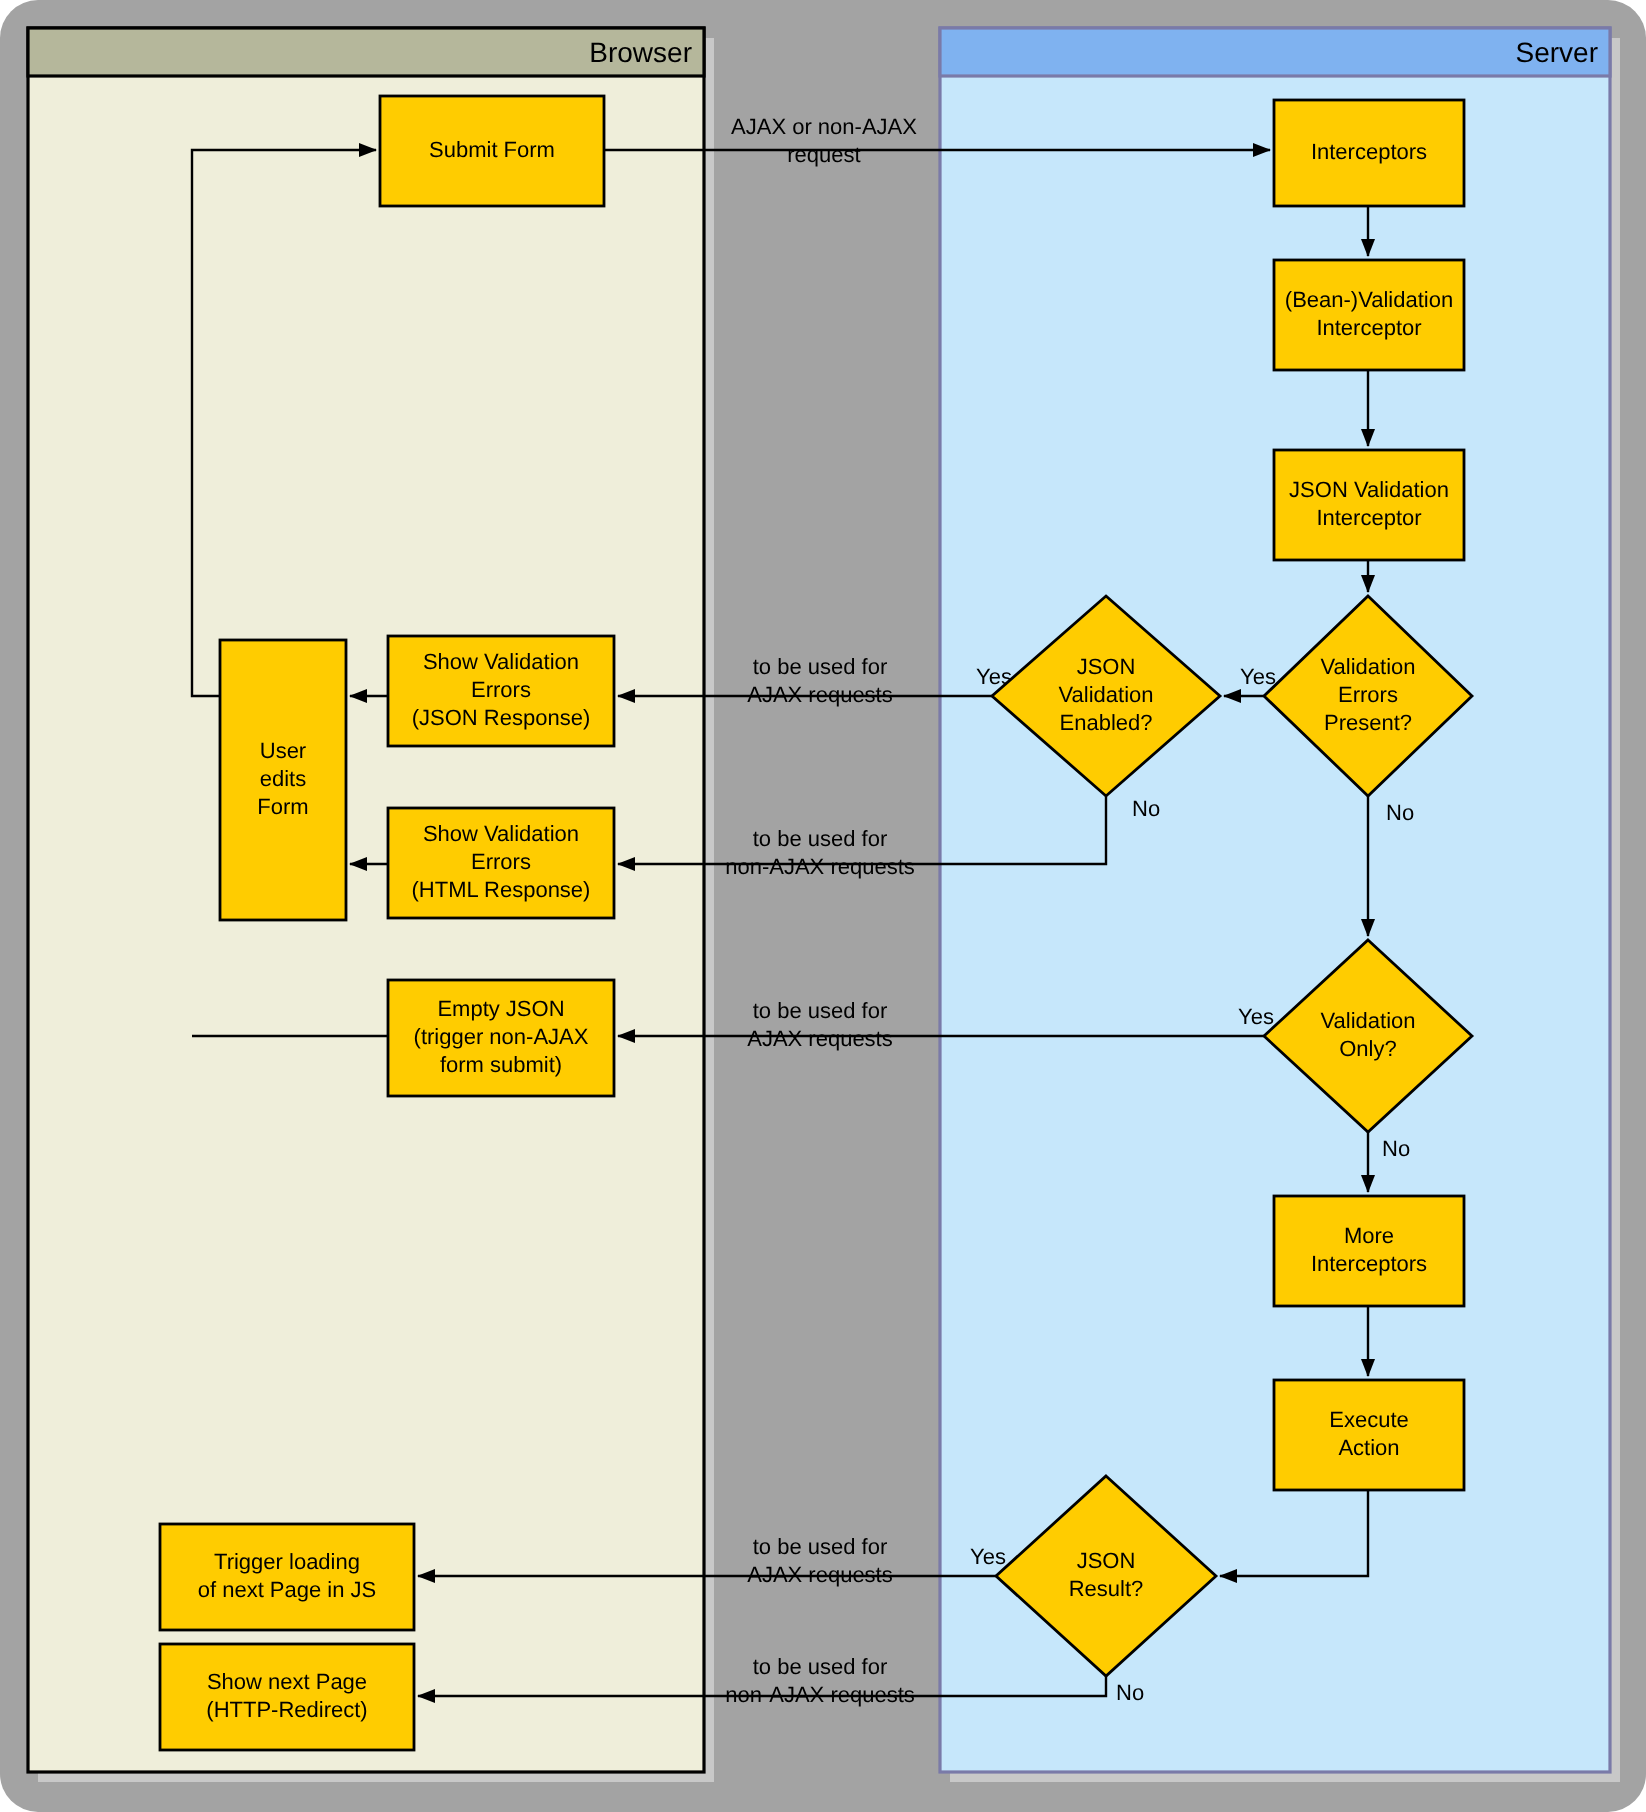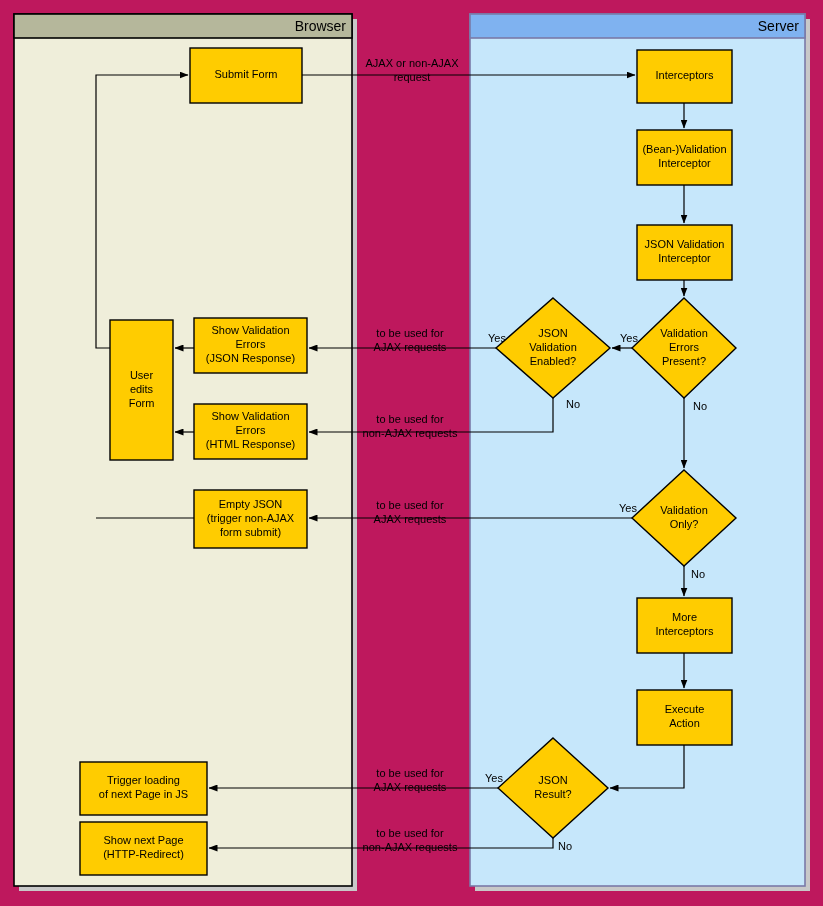--- a/index.html
+++ b/index.html
@@ -7,22 +7,23 @@
     padding: 0;
     background: #ffffff;
   }
   body {
     font-family: "Liberation Sans", sans-serif;
   }
   #canvas {
     position: relative;
     width: 823px;
     height: 906px;
-    background: #be185d;
+    background: #a3a3a3;
     overflow: hidden;
+    border-radius: 19px;
   }
   svg#diagram {
     position: absolute;
     left: 0;
     top: 0;
     width: 823px;
     height: 906px;
   }
   .lane-title {
     font-size: 14px;

